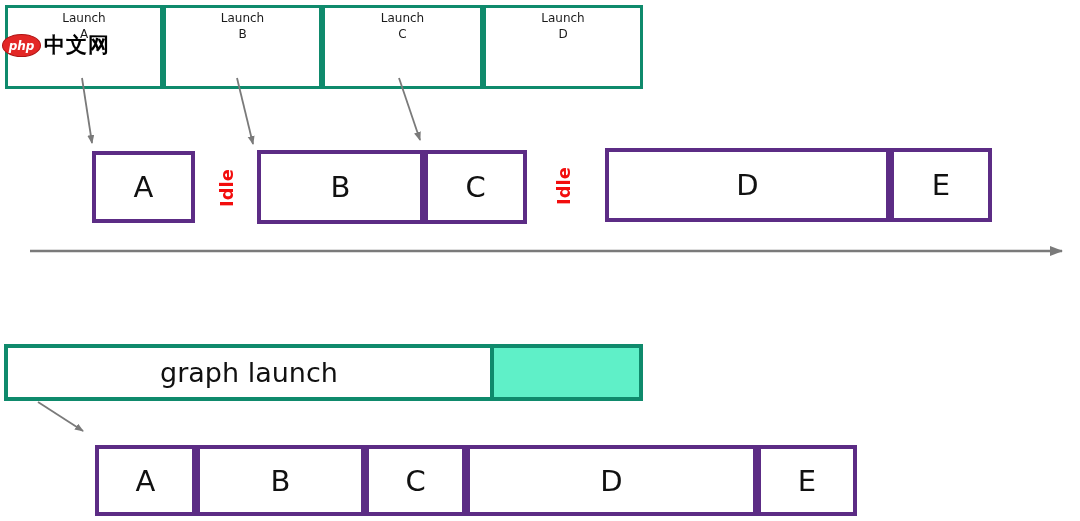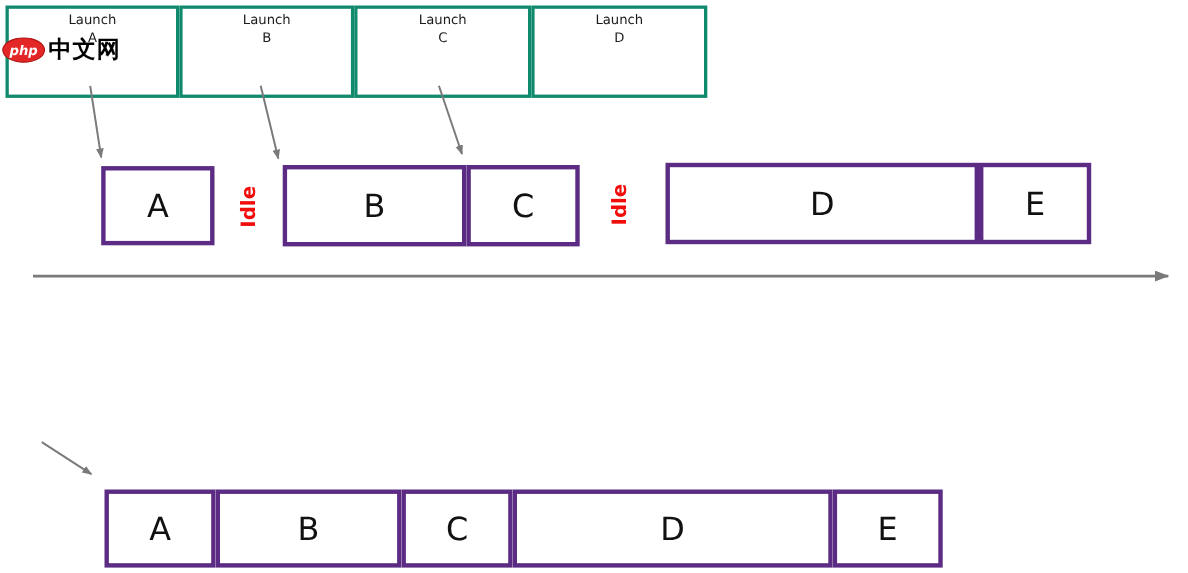--- a/index.html
+++ b/index.html
@@ -106,20 +106,24 @@
   </div>
 
   <div class="kernel mA">A</div>
   <div class="idle idle1">Idle</div>
   <div class="kernel mB">B</div>
   <div class="kernel mC">C</div>
   <div class="idle idle2">Idle</div>
   <div class="kernel mD">D</div>
   <div class="kernel mE">E</div>
 
+  <div class="graph-bar">
+    <div class="graph-bar-label">graph launch</div>
+    <div class="graph-bar-fill"></div>
+  </div>
 
   <div class="kernel gA">A</div>
   <div class="kernel gB">B</div>
   <div class="kernel gC">C</div>
   <div class="kernel gD">D</div>
   <div class="kernel gE">E</div>
 
   <svg class="arrows" viewBox="0 0 1080 521" xmlns="http://www.w3.org/2000/svg">
     <defs>
       <marker id="arw" markerWidth="10" markerHeight="8" refX="8" refY="3.5" orient="auto" markerUnits="userSpaceOnUse">

